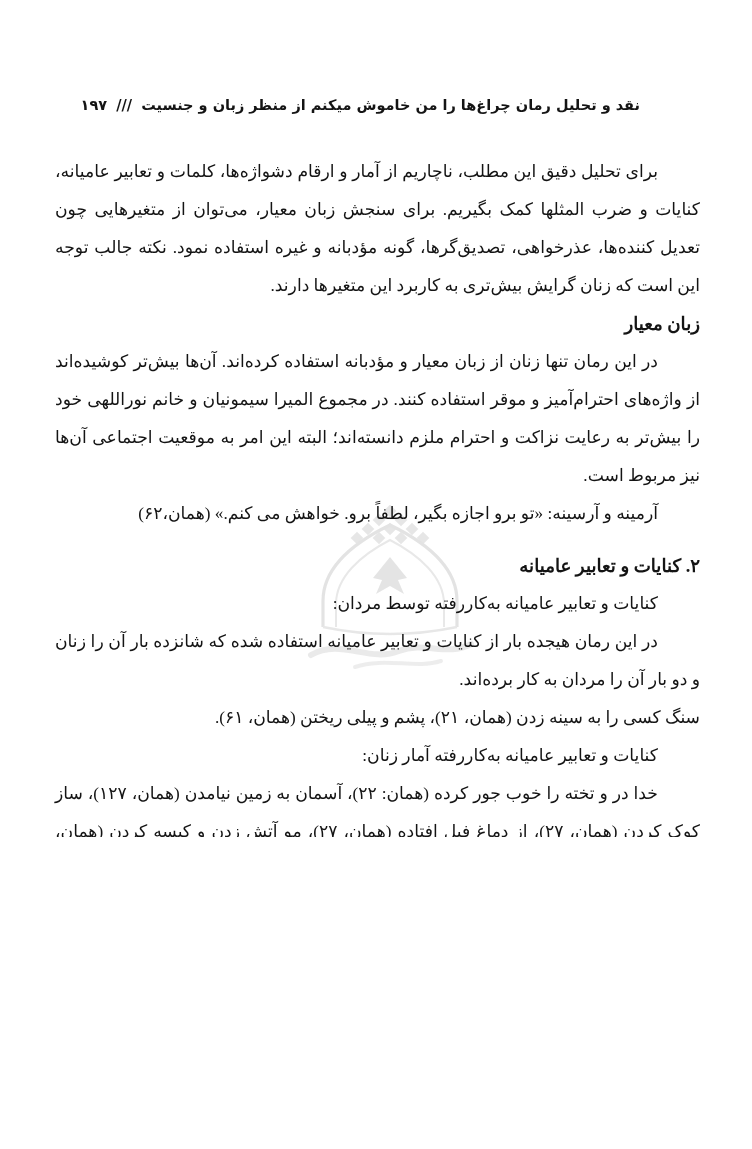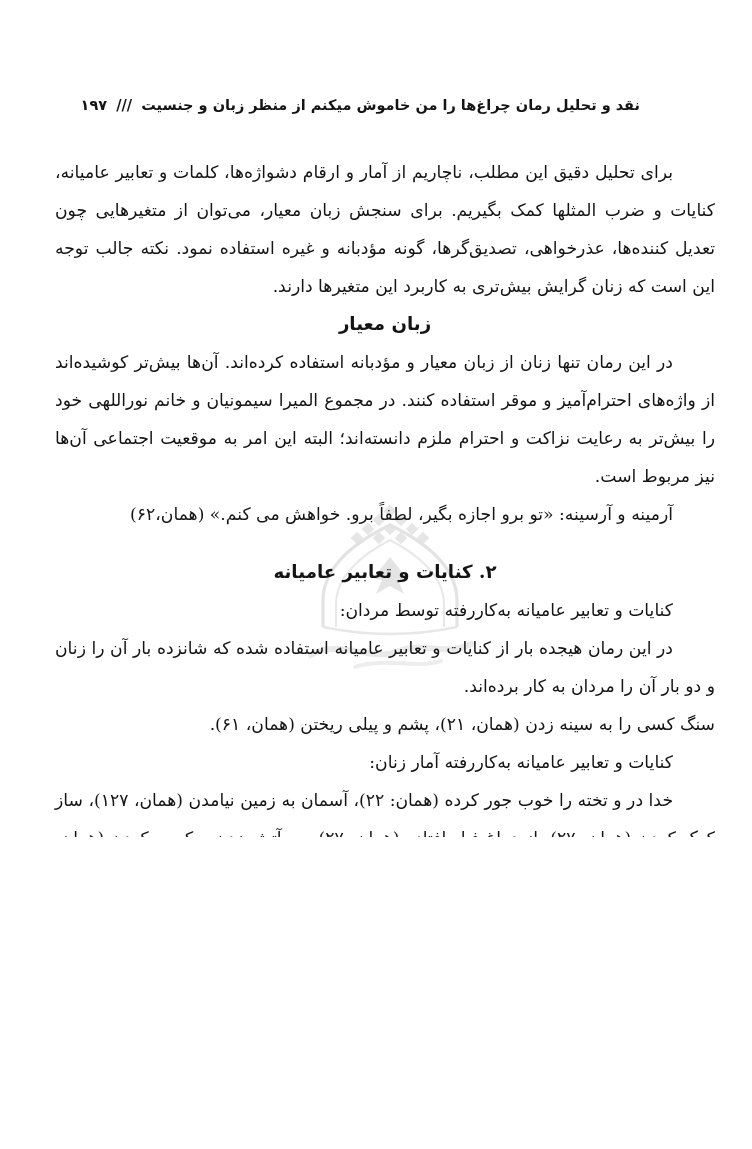--- a/index.html
+++ b/index.html
@@ -18,36 +18,37 @@
     direction:rtl;
     text-align:right;
     font-size:14.5px;
     font-weight:700;
     letter-spacing:0;
     white-space:nowrap;
   }
   .running-head .sep{padding:0 4px;}
   .content{
     position:absolute;
-    top:153px;right:37px;left:55px;
+    top:153px;right:52px;left:55px;
     direction:rtl;
     text-align:justify;
     font-size:17.2px;
     line-height:38px;
+    font-family:Liberation Serif, serif;
   }
   .content p{margin:0;}
   .content p.indent{text-indent:42px;}
   h2.sec{
     margin:0;
     font-size:18.2px;
     font-weight:700;
     line-height:38px;
-    text-align:center;
+    text-align:right;
   }
-  h2.sec.spaced{margin-top:20px;}
+  h2.sec.spaced{margin-top:14px;}
   .watermark{
     position:absolute;
     top:505px;left:295px;
     width:190px;height:170px;
     opacity:0.55;
     z-index:0;
     pointer-events:none;
   }
   .content,.running-head{z-index:1;}
 </style>

